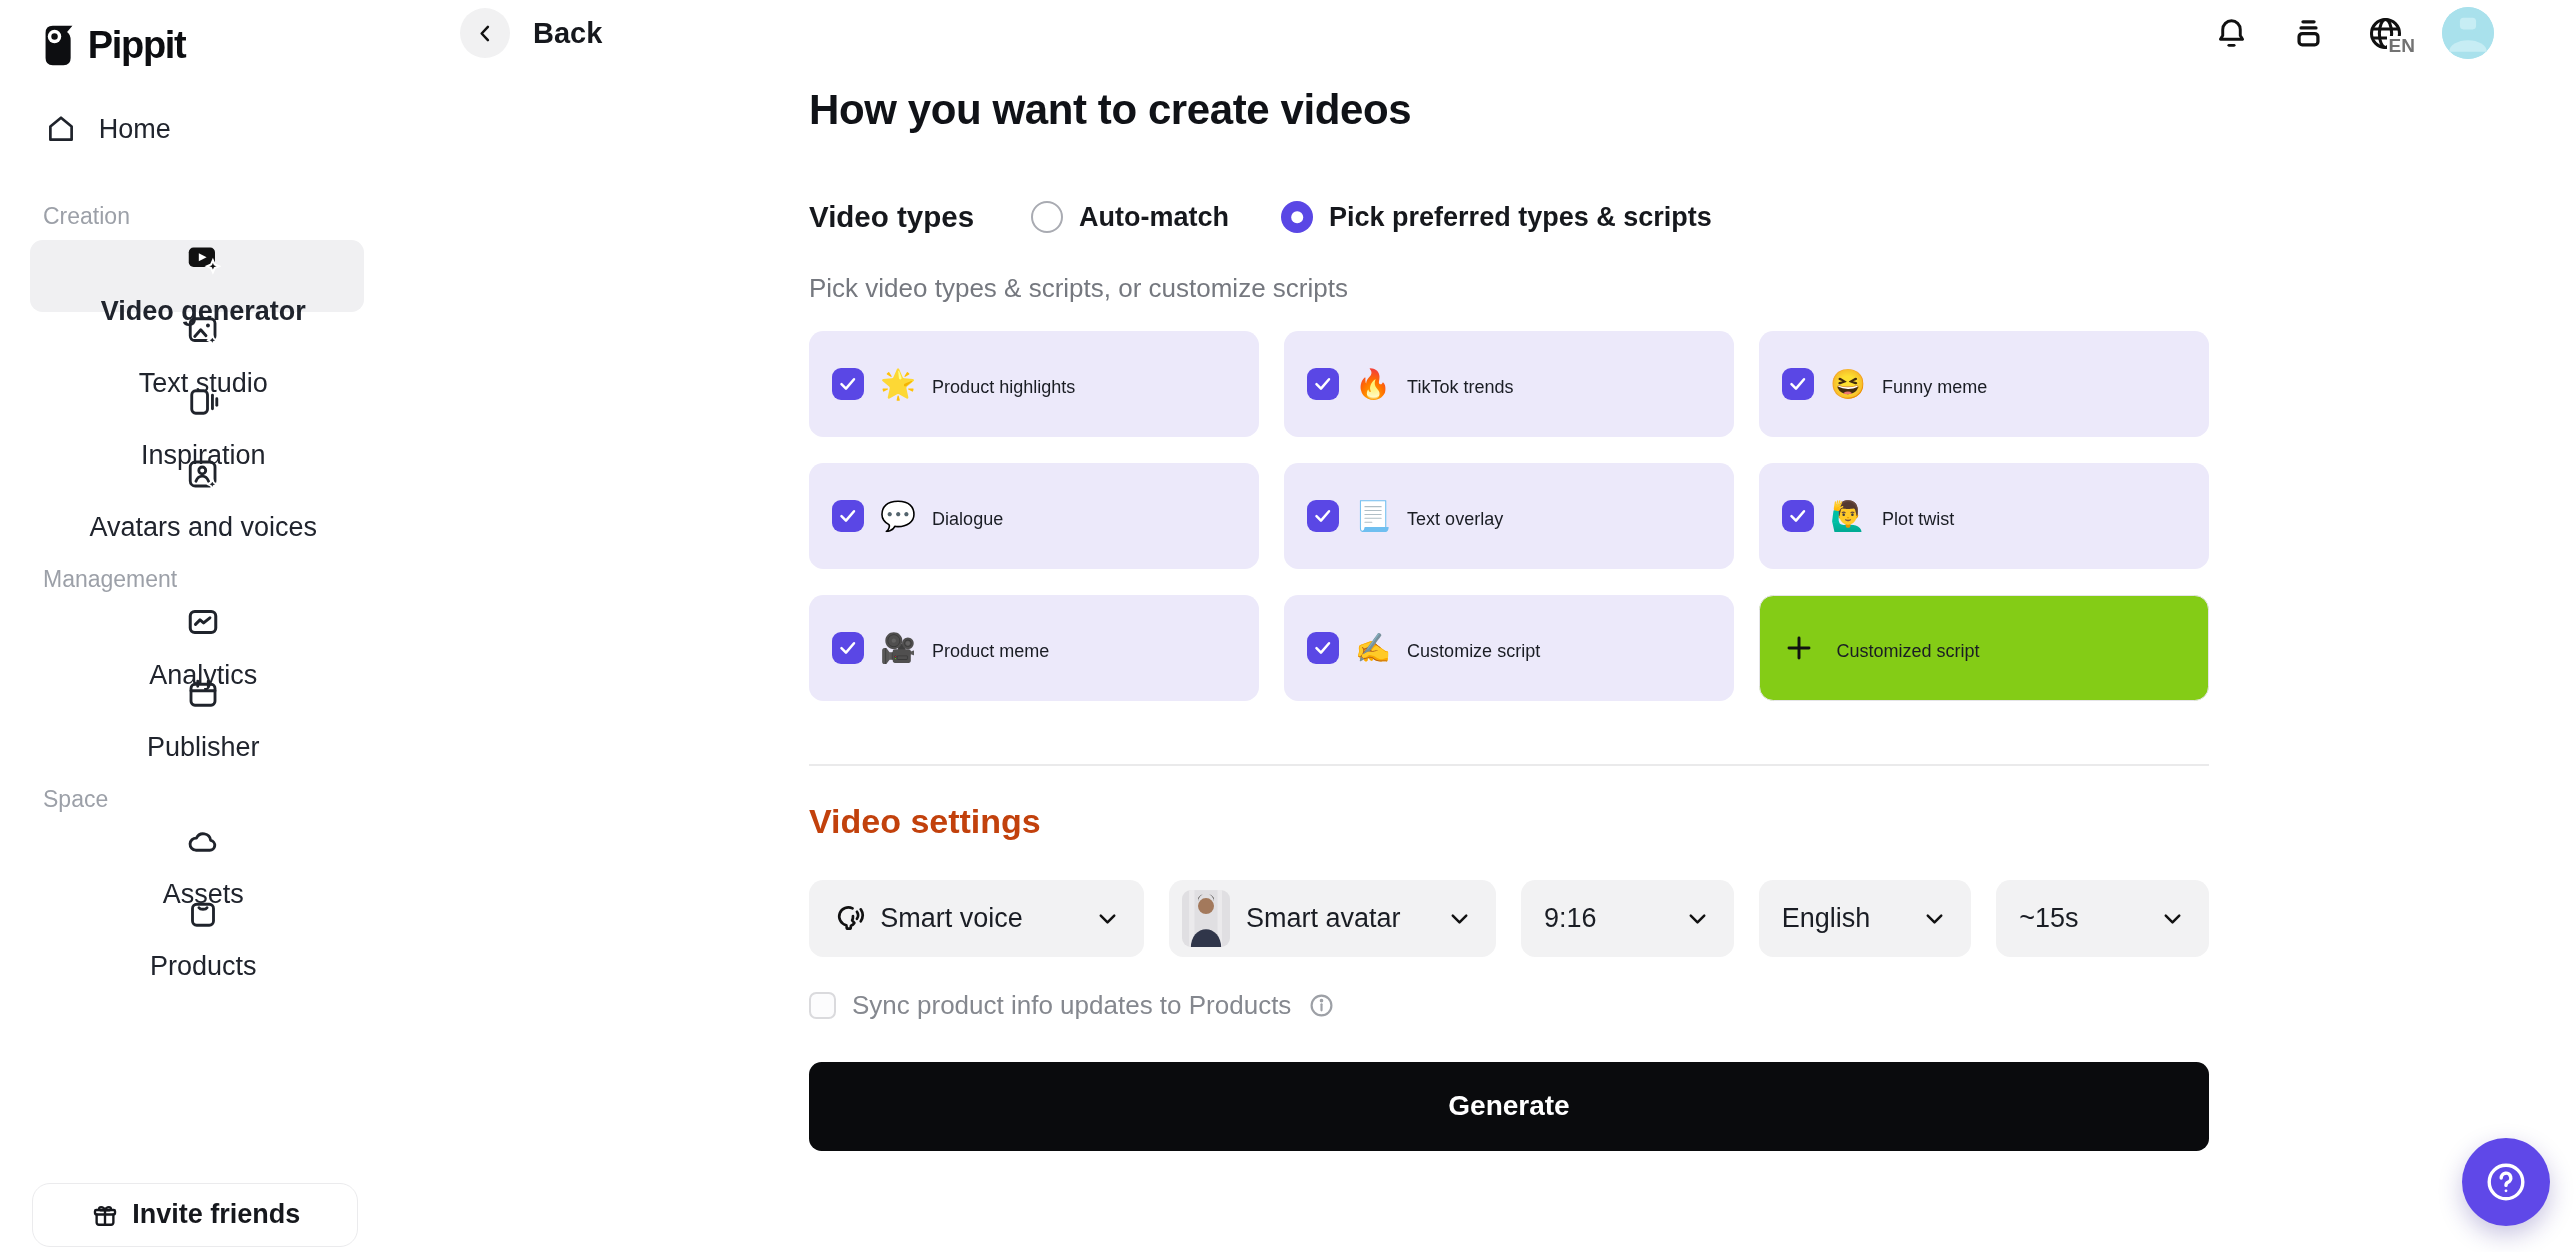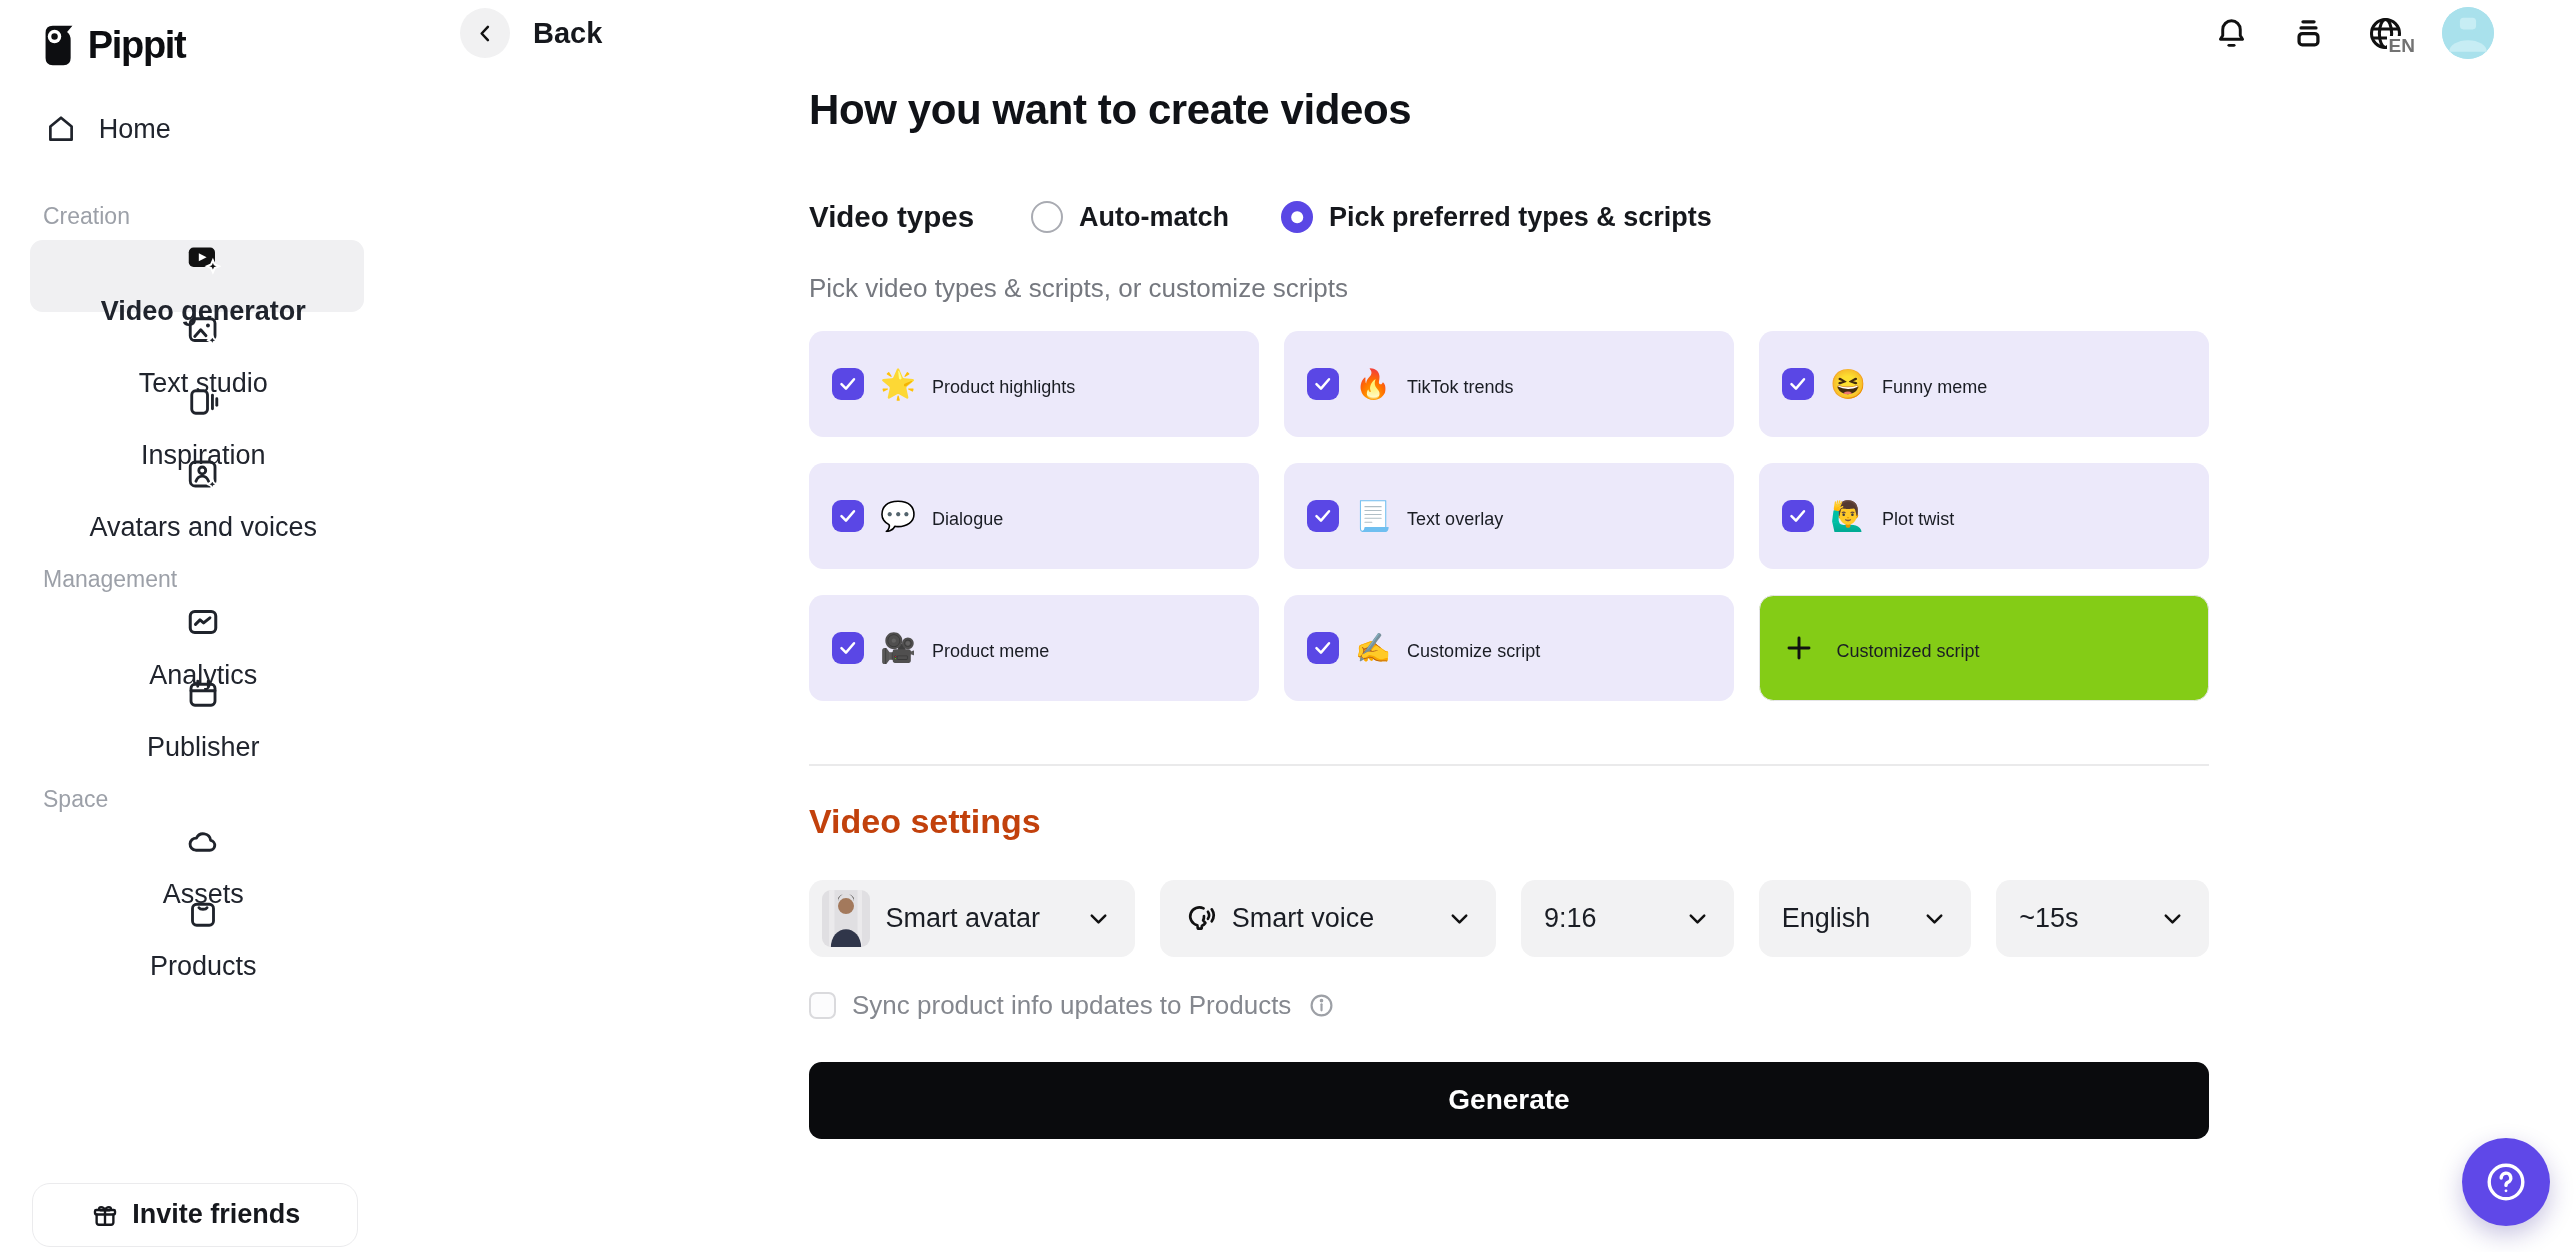--- a/index.html
+++ b/index.html
@@ -65,21 +65,21 @@
   .dd-voice { width:336px; }
   .dd-sm { width:213px; }
   .avatar-thumb { width:48px; height:57px; border-radius:9px; overflow:hidden; margin-right:16px; flex:0 0 48px; }
   .voice-ic { margin-right:14.3px; display:flex; }
 
   .sync-row { margin-top:33px; display:flex; align-items:center; gap:16px; }
   .sync-box { width:27px; height:27px; border:2.2px solid #DADadd; border-radius:7.2px; background:#FCFCFD; cursor:pointer; }
   .sync-label { font-size:26px; color:#85888F; }
   .info-ic { display:flex; cursor:pointer; }
 
-  .generate-btn { margin-top:41px; width:100%; height:77px; background:#0A0B0D; border-radius:12.5px; color:#fff;
+  .generate-btn { margin-top:41px; width:100%; height:89px; background:#0A0B0D; border-radius:12.5px; color:#fff;
     display:flex; align-items:center; justify-content:center; font-size:28px; font-weight:600; cursor:pointer; }
 
   .help-fab { position:absolute; left:2462px; top:1138px; width:88px; height:88px; border-radius:50%; background:#5F48E8;
     display:flex; align-items:center; justify-content:center; box-shadow:0 9px 23px rgba(40,25,140,0.25); cursor:pointer; }
 
   svg { display:block; }
 </style>
 </head>
 <body>
 
@@ -351,55 +351,55 @@
         </span>
         <span class="card-label">Customized script</span>
       </div>
     </div>
 
     <div class="divider"></div>
 
     <h2 class="settings-title">Video settings</h2>
 
     <div class="dropdown-row">
+      <div class="dd dd-voice">
+        <span class="voice-ic">
+          <svg width="34" height="34" viewBox="0 0 24 24" fill="none" stroke="#111" stroke-width="1.9" stroke-linecap="round" stroke-linejoin="round">
+              <path d="M14.5 5.2 a6.4 6.4 0 1 0 -4.4 11.9 l0.4 2.4 h2.6 l0.3 -2.1 c1 -0.4 1.8 -1 2.4 -1.9 l-1.6 -1.8 c0.5 -0.9 0.7 -1.9 0.6 -3"></path>
+              <path d="M17.6 7.6 a4.4 4.4 0 0 1 0 5"></path>
+              <path d="M20.3 5.9 a7.6 7.6 0 0 1 0 8.4"></path>
+            </svg>
+        </span>
+        <span class="dd-label">Smart voice</span>
+        <span class="chev">
+          <svg width="27" height="27" viewBox="0 0 24 24" fill="none" stroke="#111" stroke-width="2.2" stroke-linecap="round" stroke-linejoin="round">
+              <path d="M6 9.5 L12 15.5 L18 9.5"></path>
+            </svg>
+        </span>
+      </div>
+
       <div class="dd dd-avatar">
         <span class="avatar-thumb">
           <svg width="48" height="57" viewBox="0 0 54 64">
               <rect width="54" height="64" fill="#E0DFE2"></rect>
               <rect x="8" width="6" height="64" fill="#EBEAEC"></rect>
               <rect x="40" width="5" height="64" fill="#EBEAEC"></rect>
               <circle cx="27" cy="18" r="9" fill="#A3795C"></circle>
               <path d="M18 13 a9 9 0 0 1 18 0 v-2 a9 7 0 0 0 -18 0 z" fill="#2A2623"></path>
               <path d="M10 64 a17 20 0 0 1 34 0 z" fill="#30364A"></path>
             </svg>
         </span>
         <span class="dd-label">Smart avatar</span>
         <span class="chev">
           <svg width="27" height="27" viewBox="0 0 24 24" fill="none" stroke="#111" stroke-width="2.2" stroke-linecap="round" stroke-linejoin="round">
               <path d="M6 9.5 L12 15.5 L18 9.5"></path>
             </svg>
         </span>
       </div>
 
-      <div class="dd dd-voice">
-        <span class="voice-ic">
-          <svg width="34" height="34" viewBox="0 0 24 24" fill="none" stroke="#111" stroke-width="1.9" stroke-linecap="round" stroke-linejoin="round">
-              <path d="M14.5 5.2 a6.4 6.4 0 1 0 -4.4 11.9 l0.4 2.4 h2.6 l0.3 -2.1 c1 -0.4 1.8 -1 2.4 -1.9 l-1.6 -1.8 c0.5 -0.9 0.7 -1.9 0.6 -3"></path>
-              <path d="M17.6 7.6 a4.4 4.4 0 0 1 0 5"></path>
-              <path d="M20.3 5.9 a7.6 7.6 0 0 1 0 8.4"></path>
-            </svg>
-        </span>
-        <span class="dd-label">Smart voice</span>
-        <span class="chev">
-          <svg width="27" height="27" viewBox="0 0 24 24" fill="none" stroke="#111" stroke-width="2.2" stroke-linecap="round" stroke-linejoin="round">
-              <path d="M6 9.5 L12 15.5 L18 9.5"></path>
-            </svg>
-        </span>
-      </div>
-
       <div class="dd dd-sm">
         <span class="dd-label">9:16</span>
         <span class="chev">
           <svg width="27" height="27" viewBox="0 0 24 24" fill="none" stroke="#111" stroke-width="2.2" stroke-linecap="round" stroke-linejoin="round">
               <path d="M6 9.5 L12 15.5 L18 9.5"></path>
             </svg>
         </span>
       </div>
 
       <div class="dd dd-sm">

